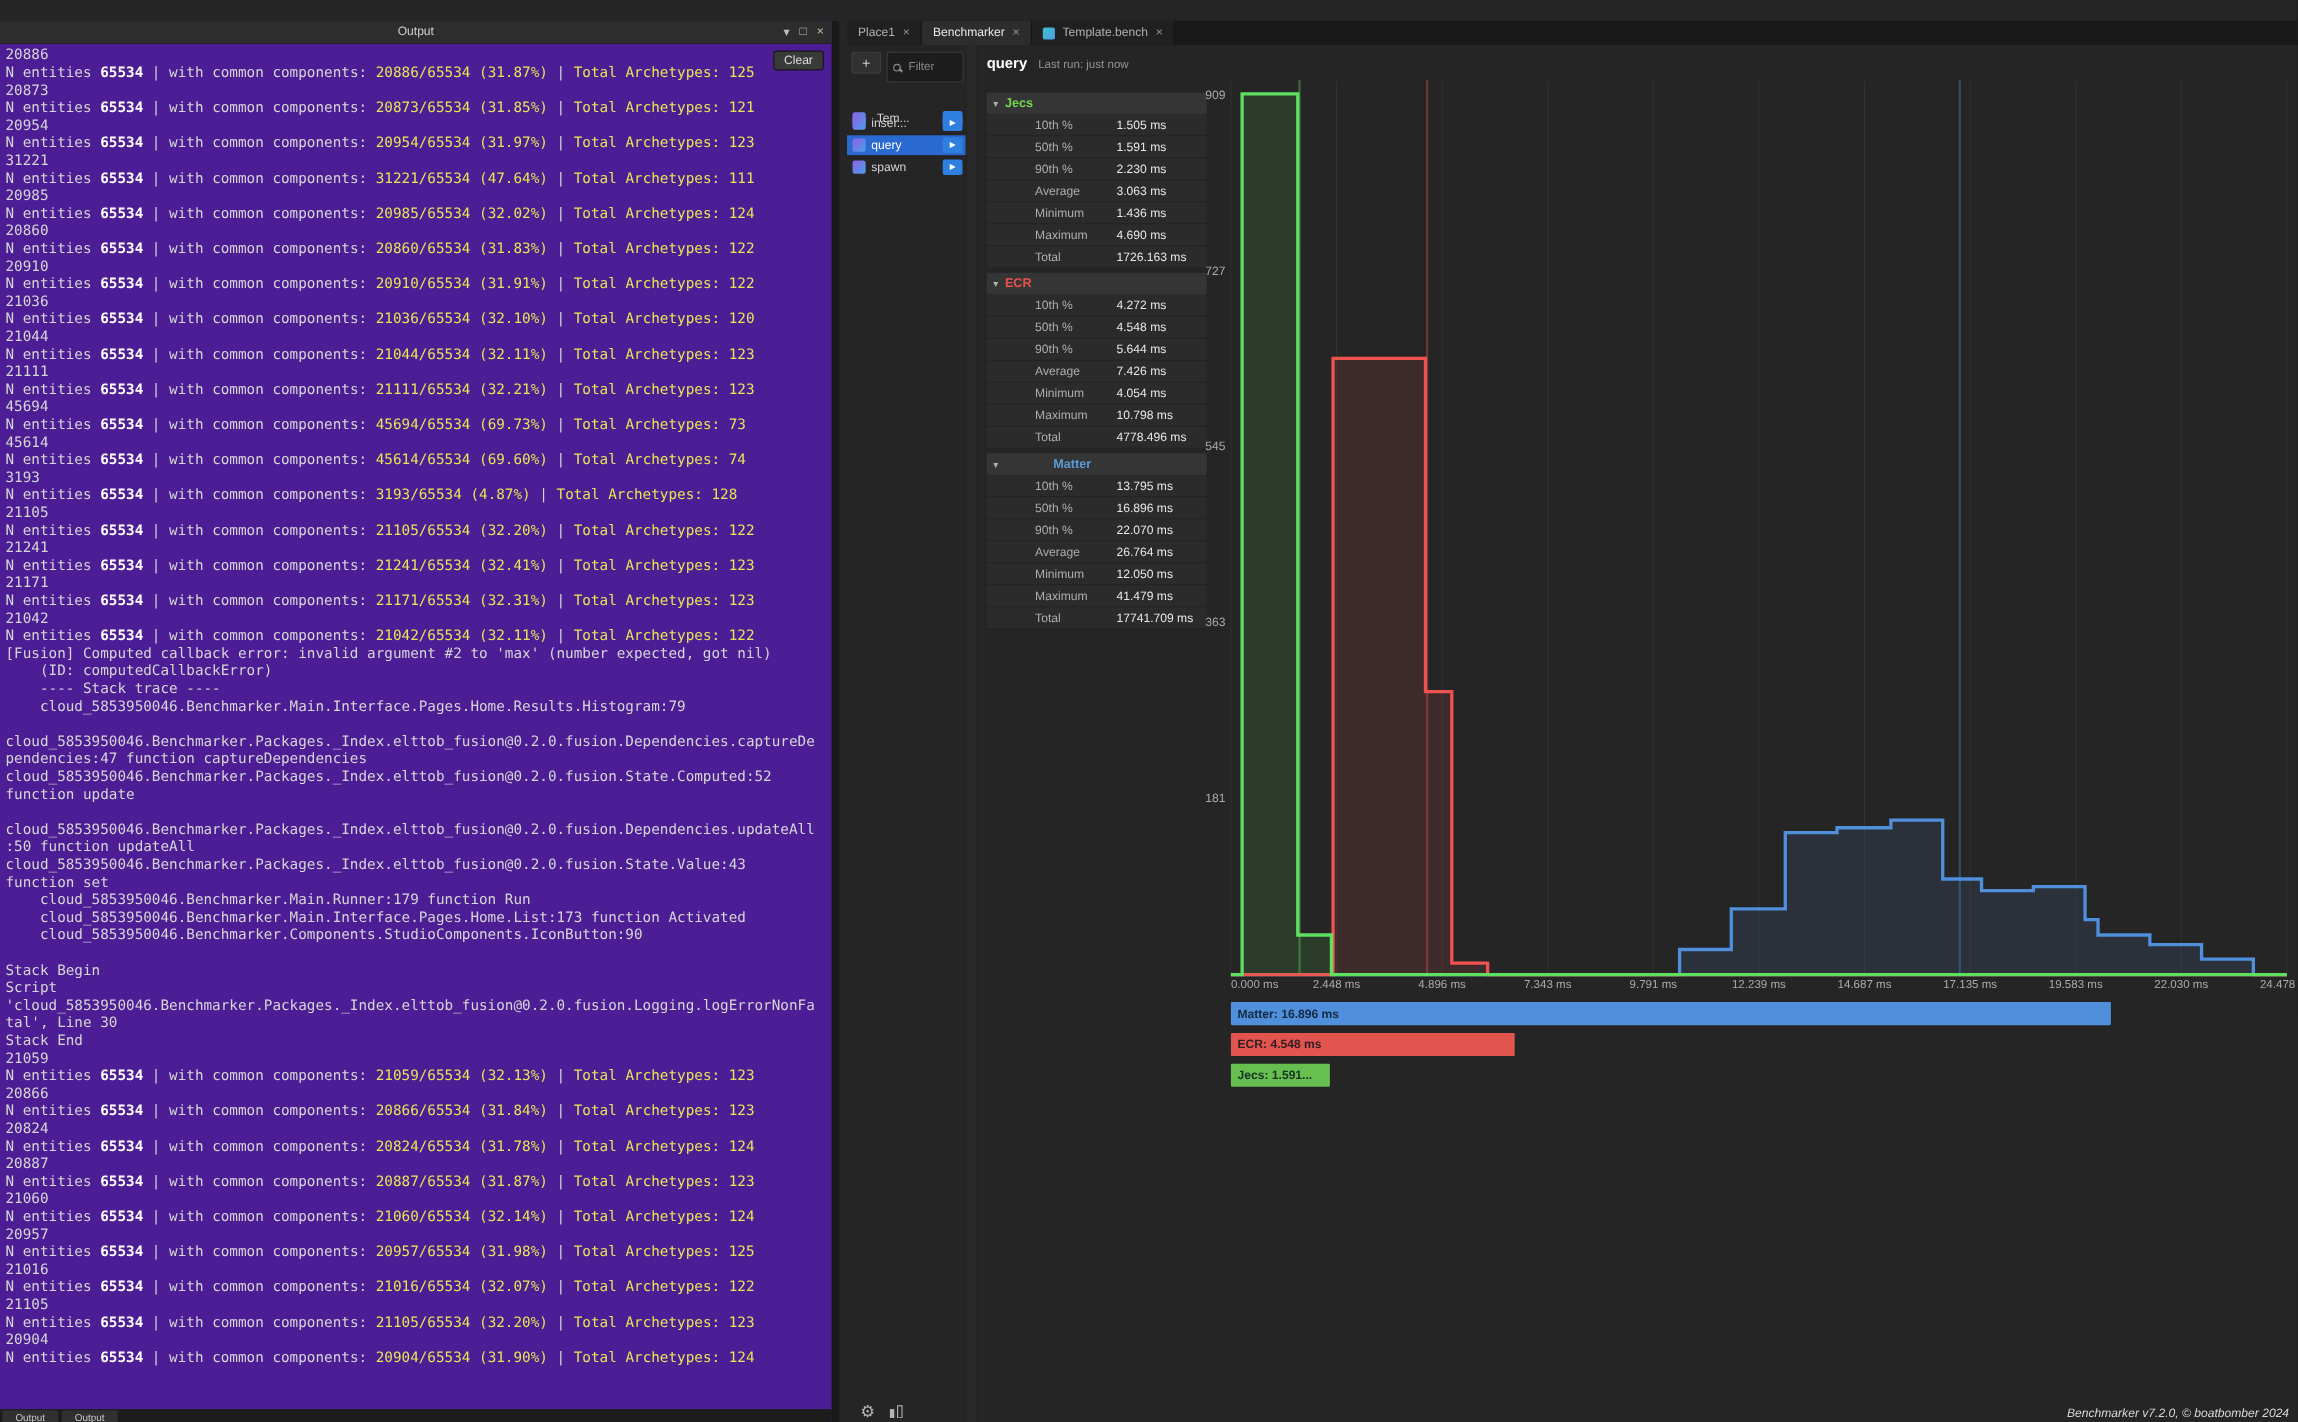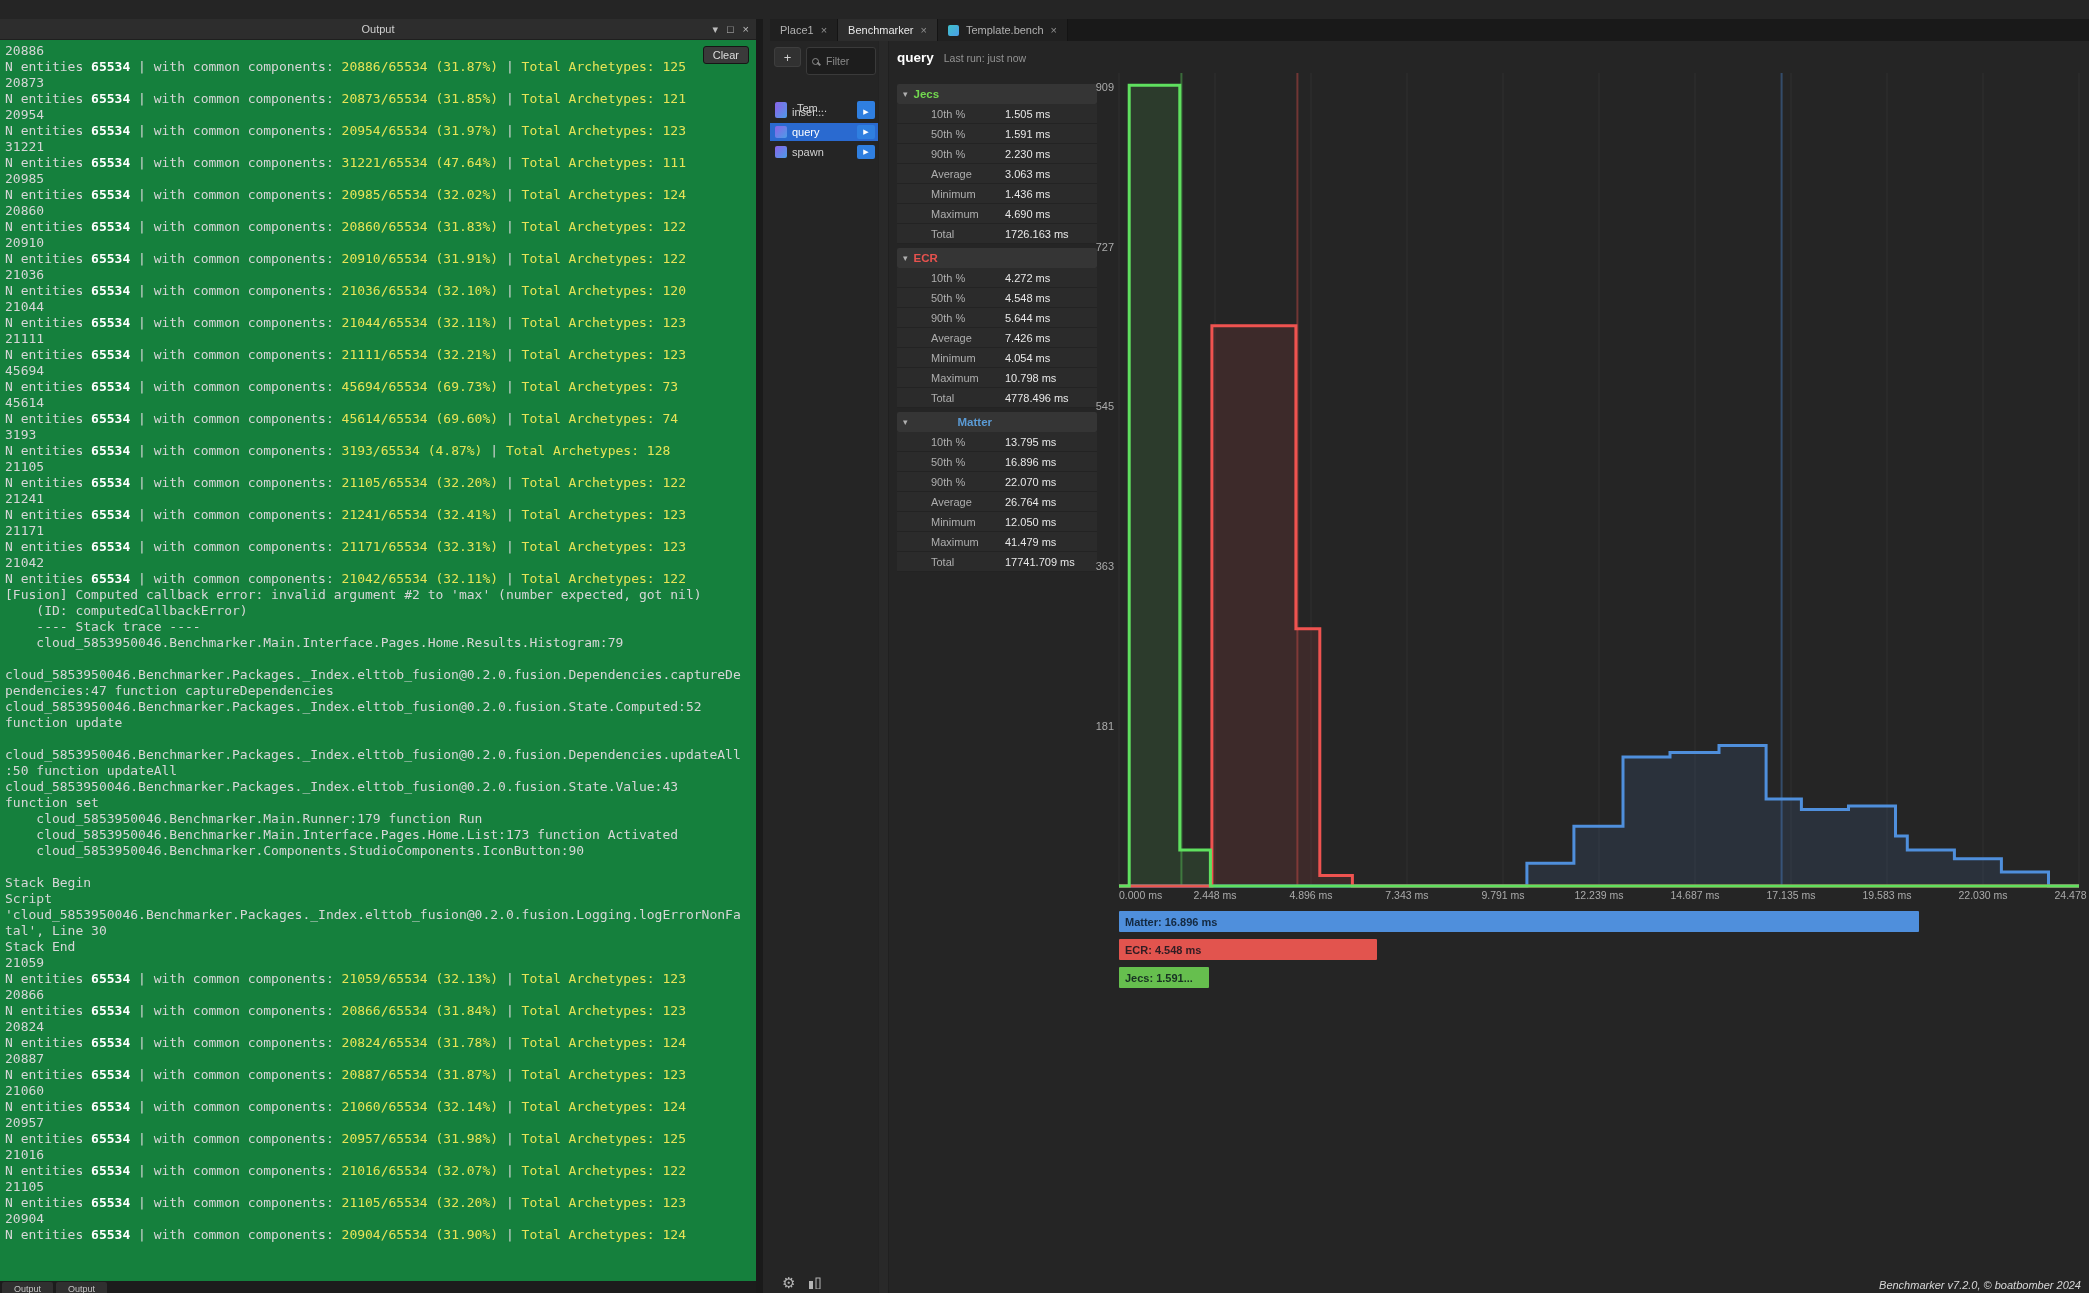--- a/index.html
+++ b/index.html
@@ -10,21 +10,21 @@
   
   .menubar{position:absolute;left:0;top:0;width:100%;height:19px;background:#1e1e1e;
            border-bottom:1px solid #121212;display:flex;align-items:center;padding:0 10px;
            gap:18px;font-size:10px;color:#c2c2c2}
   .micons{display:flex;gap:11px;font-size:10px;color:#a8a8a8}
   .micon.play{color:#4aa3ff}
   .mitems{display:flex;gap:26px;letter-spacing:.3px}
   .mitem{cursor:default}
 
   
-  .output{position:absolute;left:0;top:19px;width:763px;height:1274px;background:#15803d;
+  .output{position:absolute;left:0;top:19px;width:763px;height:1274px;background:#4c1d95;
           border-right:7px solid #1a1a1a}
   .output-header{height:21px;background:#2d2d2d;display:flex;align-items:center;justify-content:center;
                  font-size:11px;color:#cfcfcf;position:relative;border-bottom:1px solid #1f1f1f}
   .winicons{position:absolute;right:7px;top:0;height:100%;display:flex;align-items:center;gap:9px;
             font-size:11px;color:#bdbdbd}
   .clear-btn{position:absolute;right:7px;top:27px;z-index:3;background:#3a3a3a;border:1px solid #161616;
              border-radius:3px;color:#dcdcdc;font-size:11px;padding:2px 9px;font-family:inherit}
   .output-body{position:absolute;left:0;top:21px;right:0;bottom:12px;overflow:hidden;padding:3px 0 0 5px;
                font-family:"DejaVu Sans Mono",monospace;font-size:13px;line-height:16px;color:#d6d6d6;
                white-space:pre}
@@ -72,21 +72,21 @@
   .stats-head{position:absolute;left:127px;top:9px;width:212px;display:flex;align-items:baseline;gap:10px}
   .stats-title{font-size:13.5px;font-weight:bold;color:#fff}
   .last-run{font-size:10.5px;color:#949494}
 
   #sections{position:absolute;left:127px;top:43px;width:200px}
   .section{margin-bottom:4px}
   .sec-head{height:20px;background:#353535;display:flex;align-items:center;gap:6px;padding-left:6px;border-radius:2px}
   .chev{color:#b0b0b0;font-size:9px}
   .sec-name{font-size:11.5px;font-weight:bold}
   .sec-row{height:20px;display:flex;align-items:center;background:#2b2b2b;border-bottom:1px solid #232323}
-  .rl{margin-left:34px;width:74px;font-size:11px;color:#aeaeae}
+  .rl{margin-left:44px;width:74px;font-size:11px;color:#aeaeae}
   .rv{font-size:11px;color:#e8e8e8}
 
   .ylab{position:absolute;left:292px;width:52px;text-align:right;font-size:11px;color:#ababab;height:15px}
   #chart-svg{position:absolute;left:340px;top:30px}
   .xlab{position:absolute;top:848px;font-size:10.5px;color:#ababab;white-space:nowrap}
 
   .legend-bar{position:absolute;height:21px;display:flex;align-items:center;padding:0 6px;font-size:11px;
               font-weight:bold;color:rgba(5,15,25,.8);white-space:nowrap;overflow:hidden;border-radius:1px}
 
   .gear-btn{position:absolute;left:12px;top:1233px;background:none;border:none;color:#b5b5b5;

